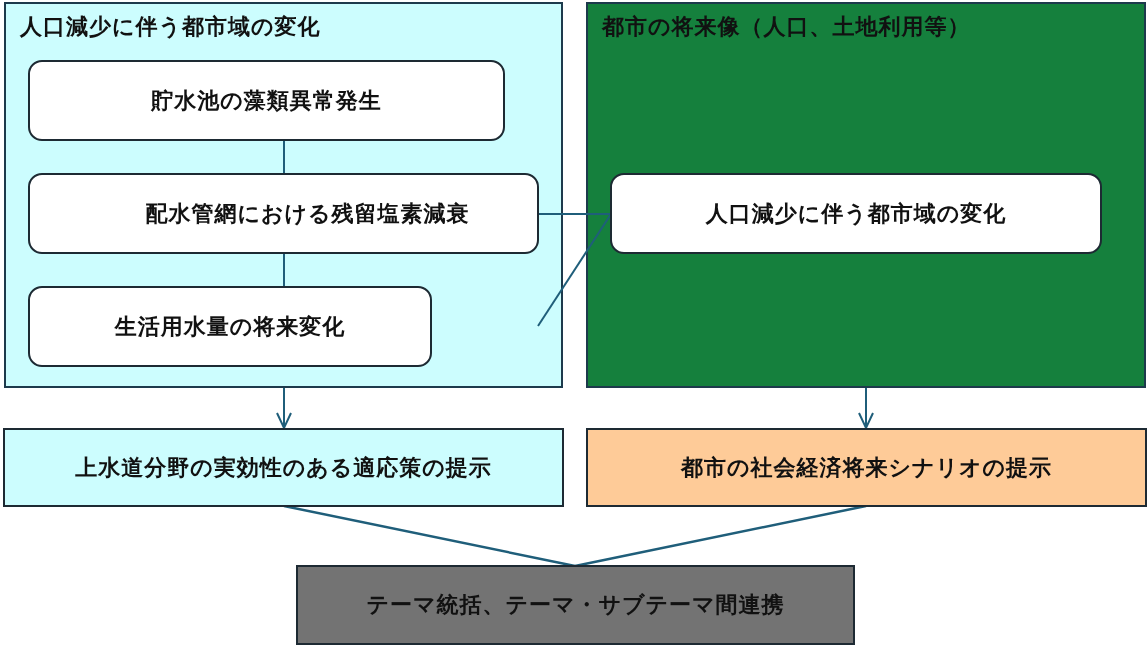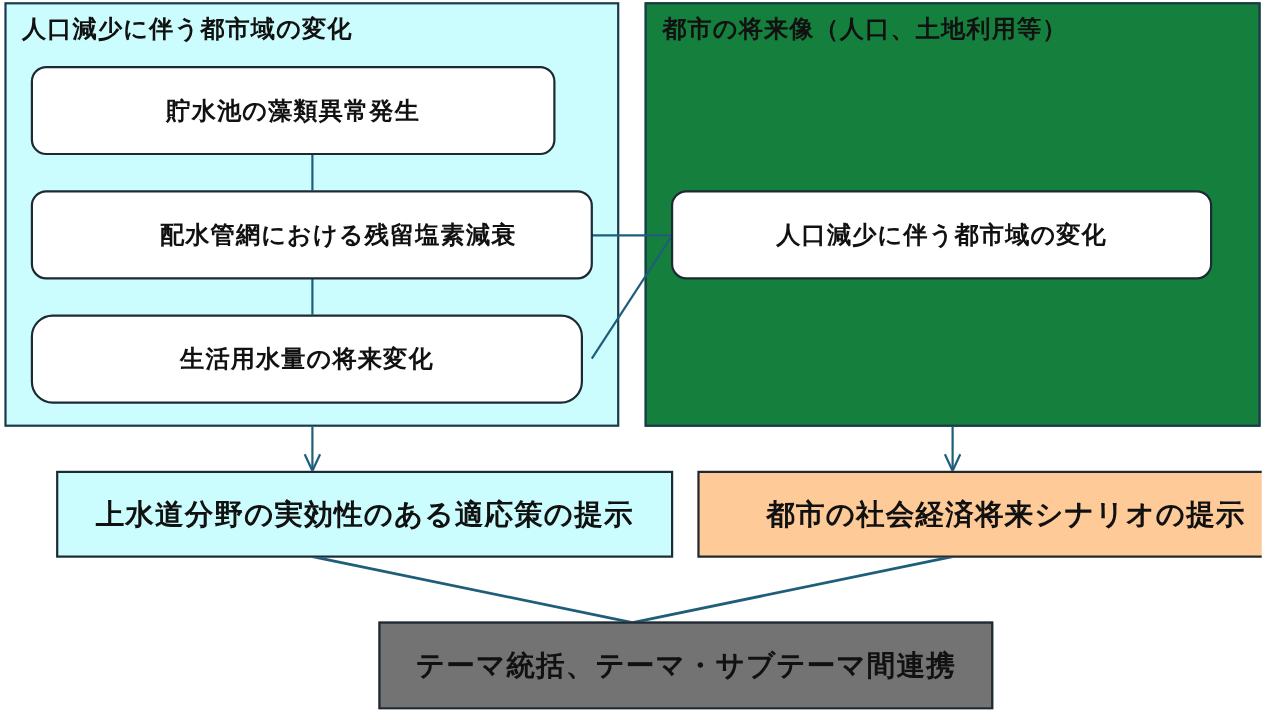--- a/index.html
+++ b/index.html
@@ -5,21 +5,21 @@
   html, body { margin:0; padding:0; background:#ffffff; }
   body { width:1147px; height:645px; position:relative; overflow:hidden;
          font-family:"DejaVu Sans", "Liberation Sans", sans-serif; color:#111; }
   .panel { position:absolute; box-sizing:border-box; border:2px solid #1d3a4c; }
   .panel-title { position:absolute; left:14px; top:8px; font-size:22px; font-weight:bold; letter-spacing:1px; }
   .rbox { position:absolute; box-sizing:border-box; background:#ffffff; border:2px solid #1d2a33;
           border-radius:14px; display:flex; align-items:center; justify-content:center;
           font-size:22px; font-weight:bold; letter-spacing:1px; }
   .sbox { position:absolute; box-sizing:border-box; border:2px solid #1d2a33;
           display:flex; align-items:center; justify-content:center;
-          font-size:26px; font-weight:bold; letter-spacing:1px;margin-left:48px; }
+          font-size:22px; font-weight:bold; letter-spacing:1px; }
   svg.lines { position:absolute; left:0; top:0; pointer-events:none; }
 </style>
 </head>
 <body>
 
 <div class="panel" style="left:4px; top:2px; width:559px; height:386px; background:#ccfdfe;">
   <div class="panel-title">人口減少に伴う都市域の変化</div>
 </div>
 
 <div class="panel" style="left:586px; top:2px; width:560px; height:386px; background:#15803d;">
@@ -38,21 +38,21 @@
   <line x1="284" y1="506" x2="575" y2="566" stroke="#1f5e7a" stroke-width="2.5"></line>
   <line x1="866" y1="506" x2="575" y2="566" stroke="#1f5e7a" stroke-width="2.5"></line>
 </svg>
 
 <div class="rbox" style="left:28px; top:60px; width:477px; height:81px;">
   <span>貯水池の藻類異常発生</span>
 </div>
 <div class="rbox" style="left:28px; top:173px; width:511px; height:81px;padding-left:48px;">
   <span>配水管網における残留塩素減衰</span>
 </div>
-<div class="rbox" style="left:28px; top:286px; width:502px; height:81px;border-radius:20px;">
+<div class="rbox" style="left:28px; top:286px; width:404px; height:81px;">
   <span>生活用水量の将来変化</span>
 </div>
 
 <div class="rbox" style="left:610px; top:173px; width:492px; height:81px;">
   <span>人口減少に伴う都市域の変化</span>
 </div>
 
 <div class="sbox" style="left:3px; top:428px; width:561px; height:79px; background:#ccfdfe;">
   <span>上水道分野の実効性のある適応策の提示</span>
 </div>

